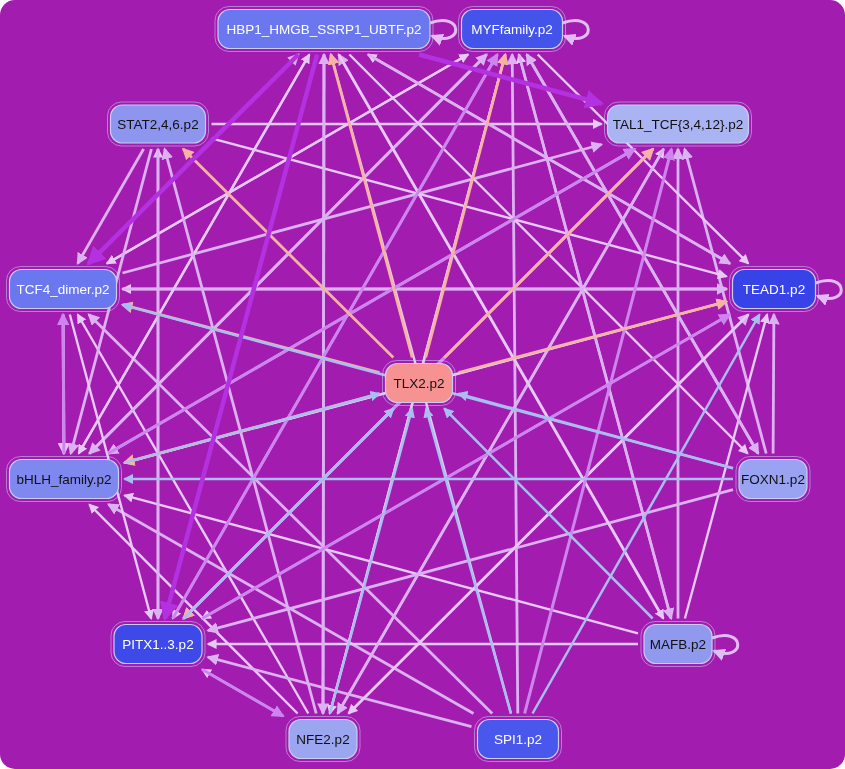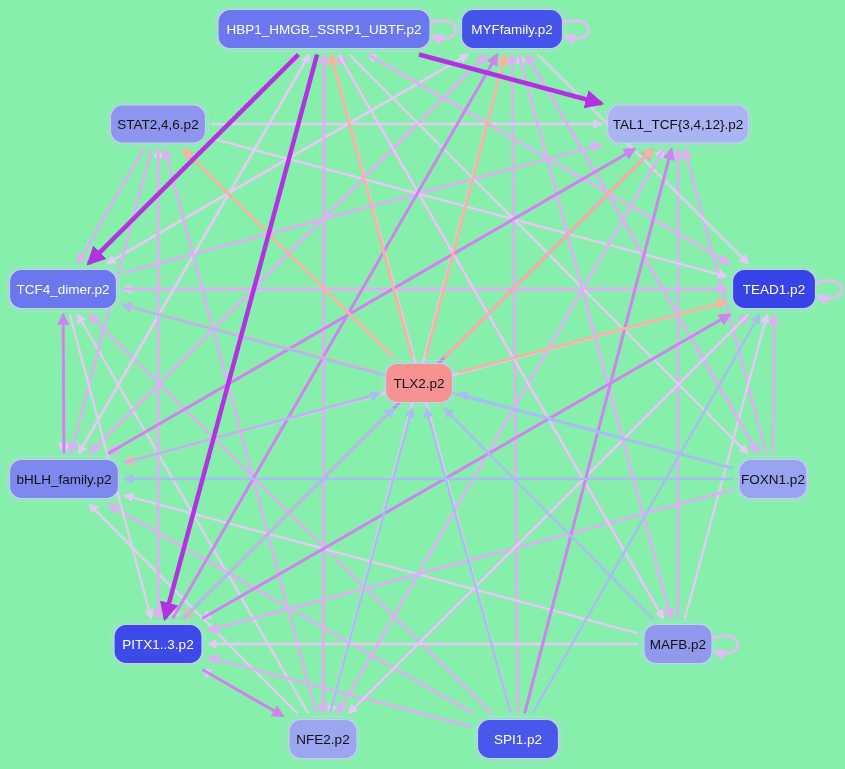--- a/index.html
+++ b/index.html
@@ -1,17 +1,17 @@
 <!DOCTYPE html>
 <html><head>
 <meta charset="utf-8">
 <style>
   html,body{margin:0;padding:0;background:#ffffff;}
-  .stage{position:relative;width:845px;height:769px;background:#86efac;overflow:hidden;
-         font-family:"Liberation Sans", sans-serif;}
+  .stage{position:relative;width:845px;height:769px;background:#a21caf;overflow:hidden;
+         font-family:"Liberation Sans", sans-serif;border-radius:15px;}
   svg{display:block;}
   .node-label{font-family:"Liberation Sans", sans-serif;font-size:13.5px;
               pointer-events:none;}
   .node-rect{stroke:#c9cdf4;stroke-width:1.2;}
 </style>
 </head>
 <body>
 
 <div class="stage">
   <svg id="net" xmlns="http://www.w3.org/2000/svg" width="845" height="769" viewBox="0 0 845 769">

